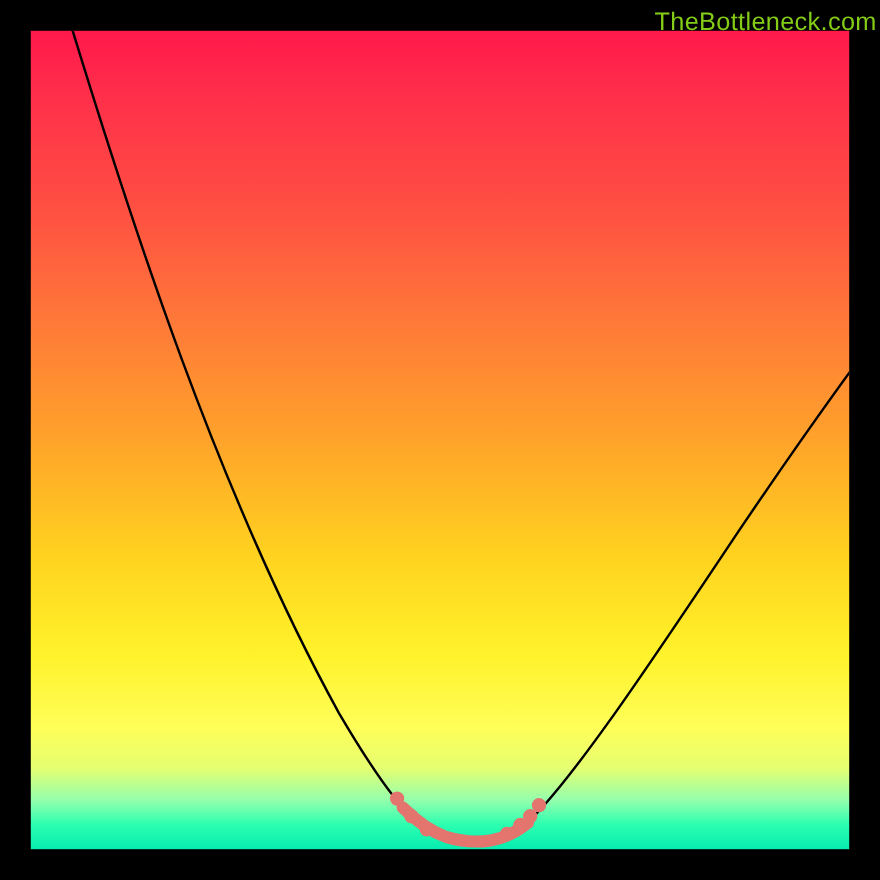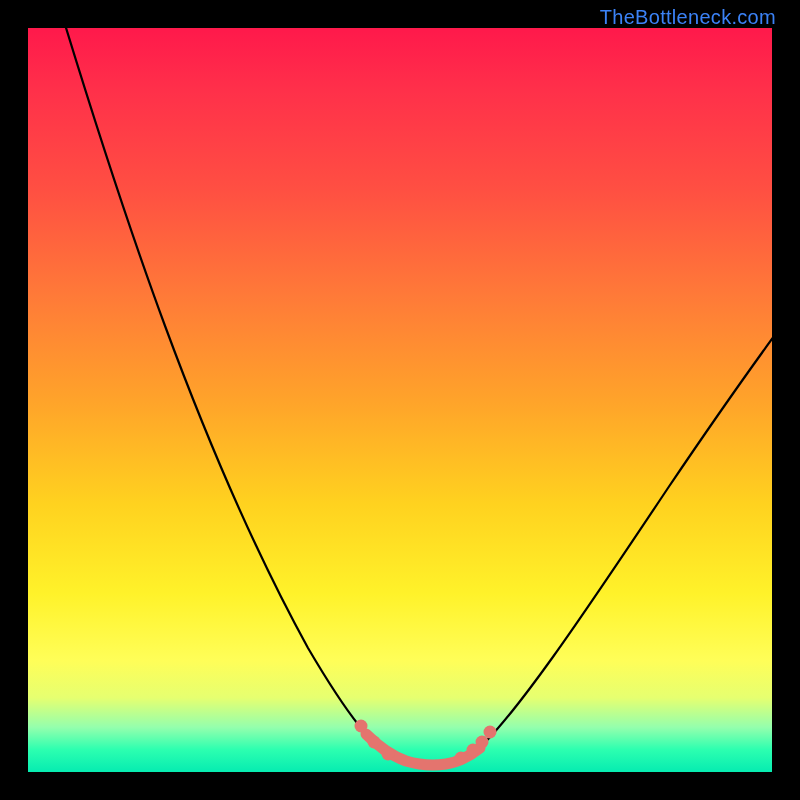--- a/index.html
+++ b/index.html
@@ -37,23 +37,23 @@
       #e6ff70 90%,
       #94ffad 94%,
       #2cffb0 97%,
       #06ecb1 100%
     );
     overflow: hidden;
   }
   .watermark {
     position: absolute;
     top: 6px;
-    right: 24px;
-    color: #3b82f6;
-    font-size: 20px;
+    right: 3px;
+    color: #84cc16;
+    font-size: 23px;
     letter-spacing: 0.3px;
     user-select: none;
     z-index: 5;
   }
   svg.curve {
     position: absolute;
     left: 0;
     top: 0;
     width: 744px;
     height: 744px;

